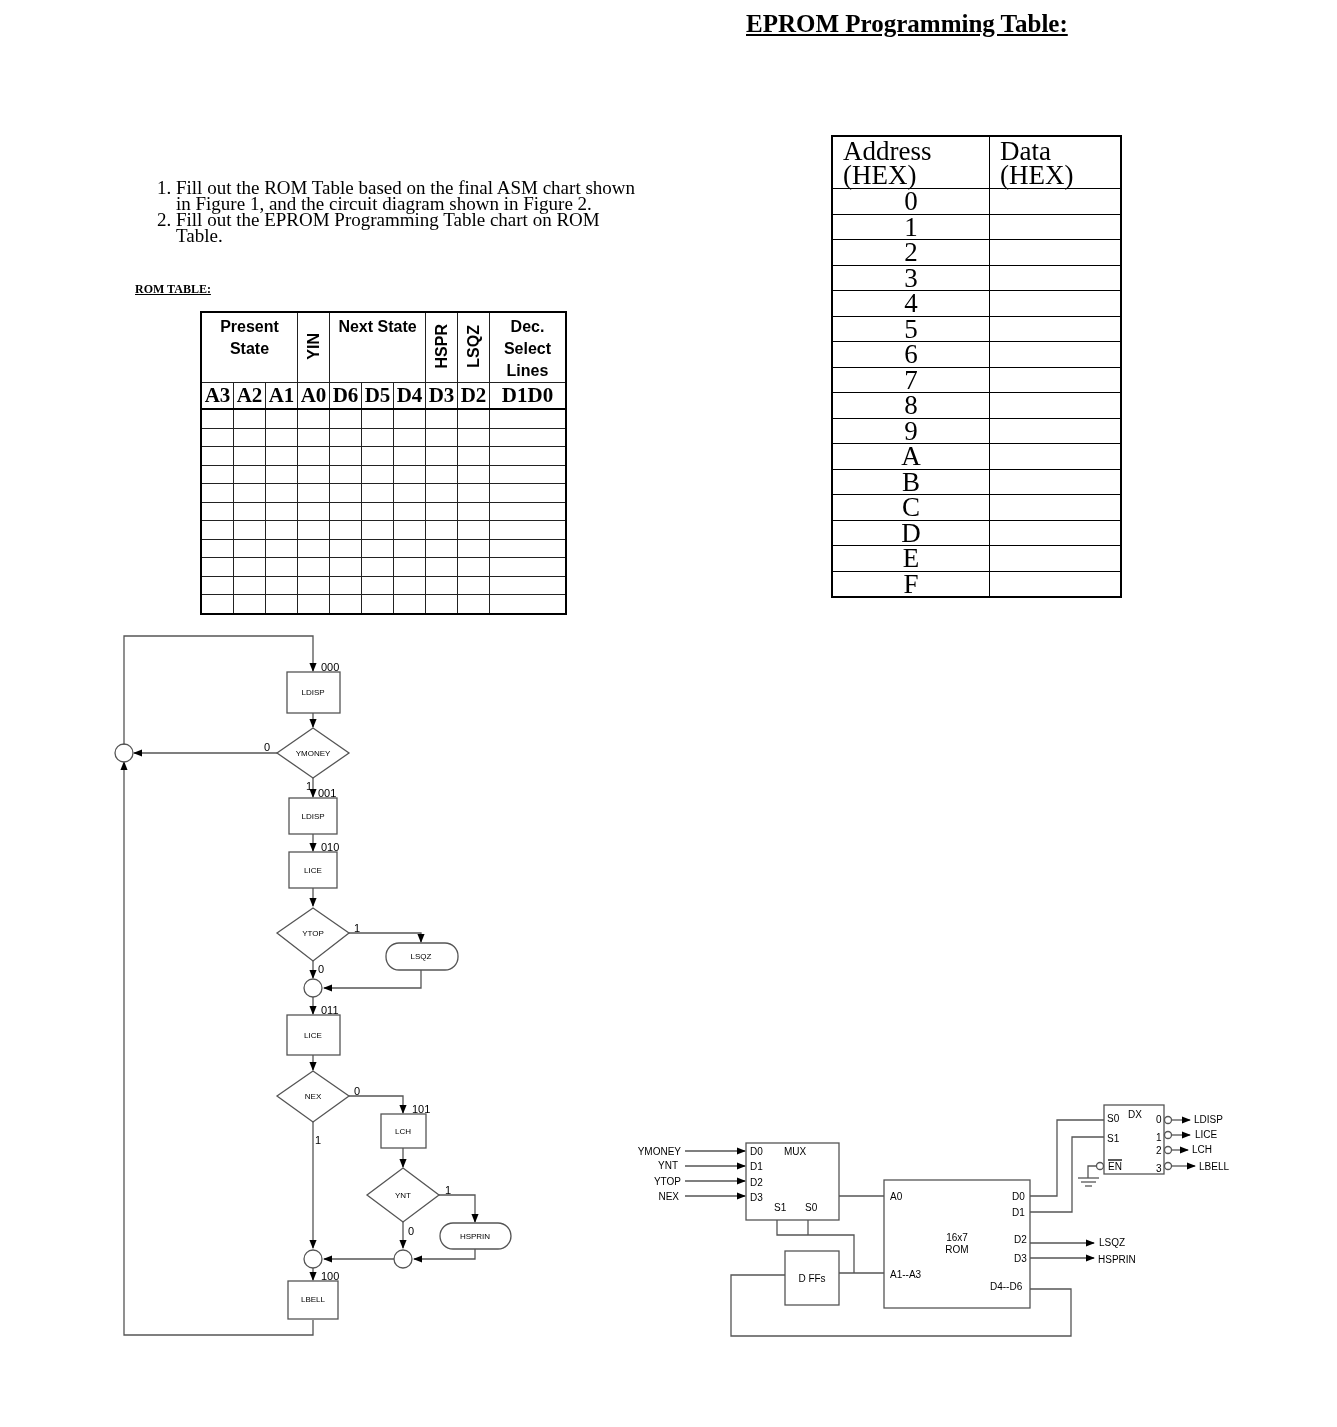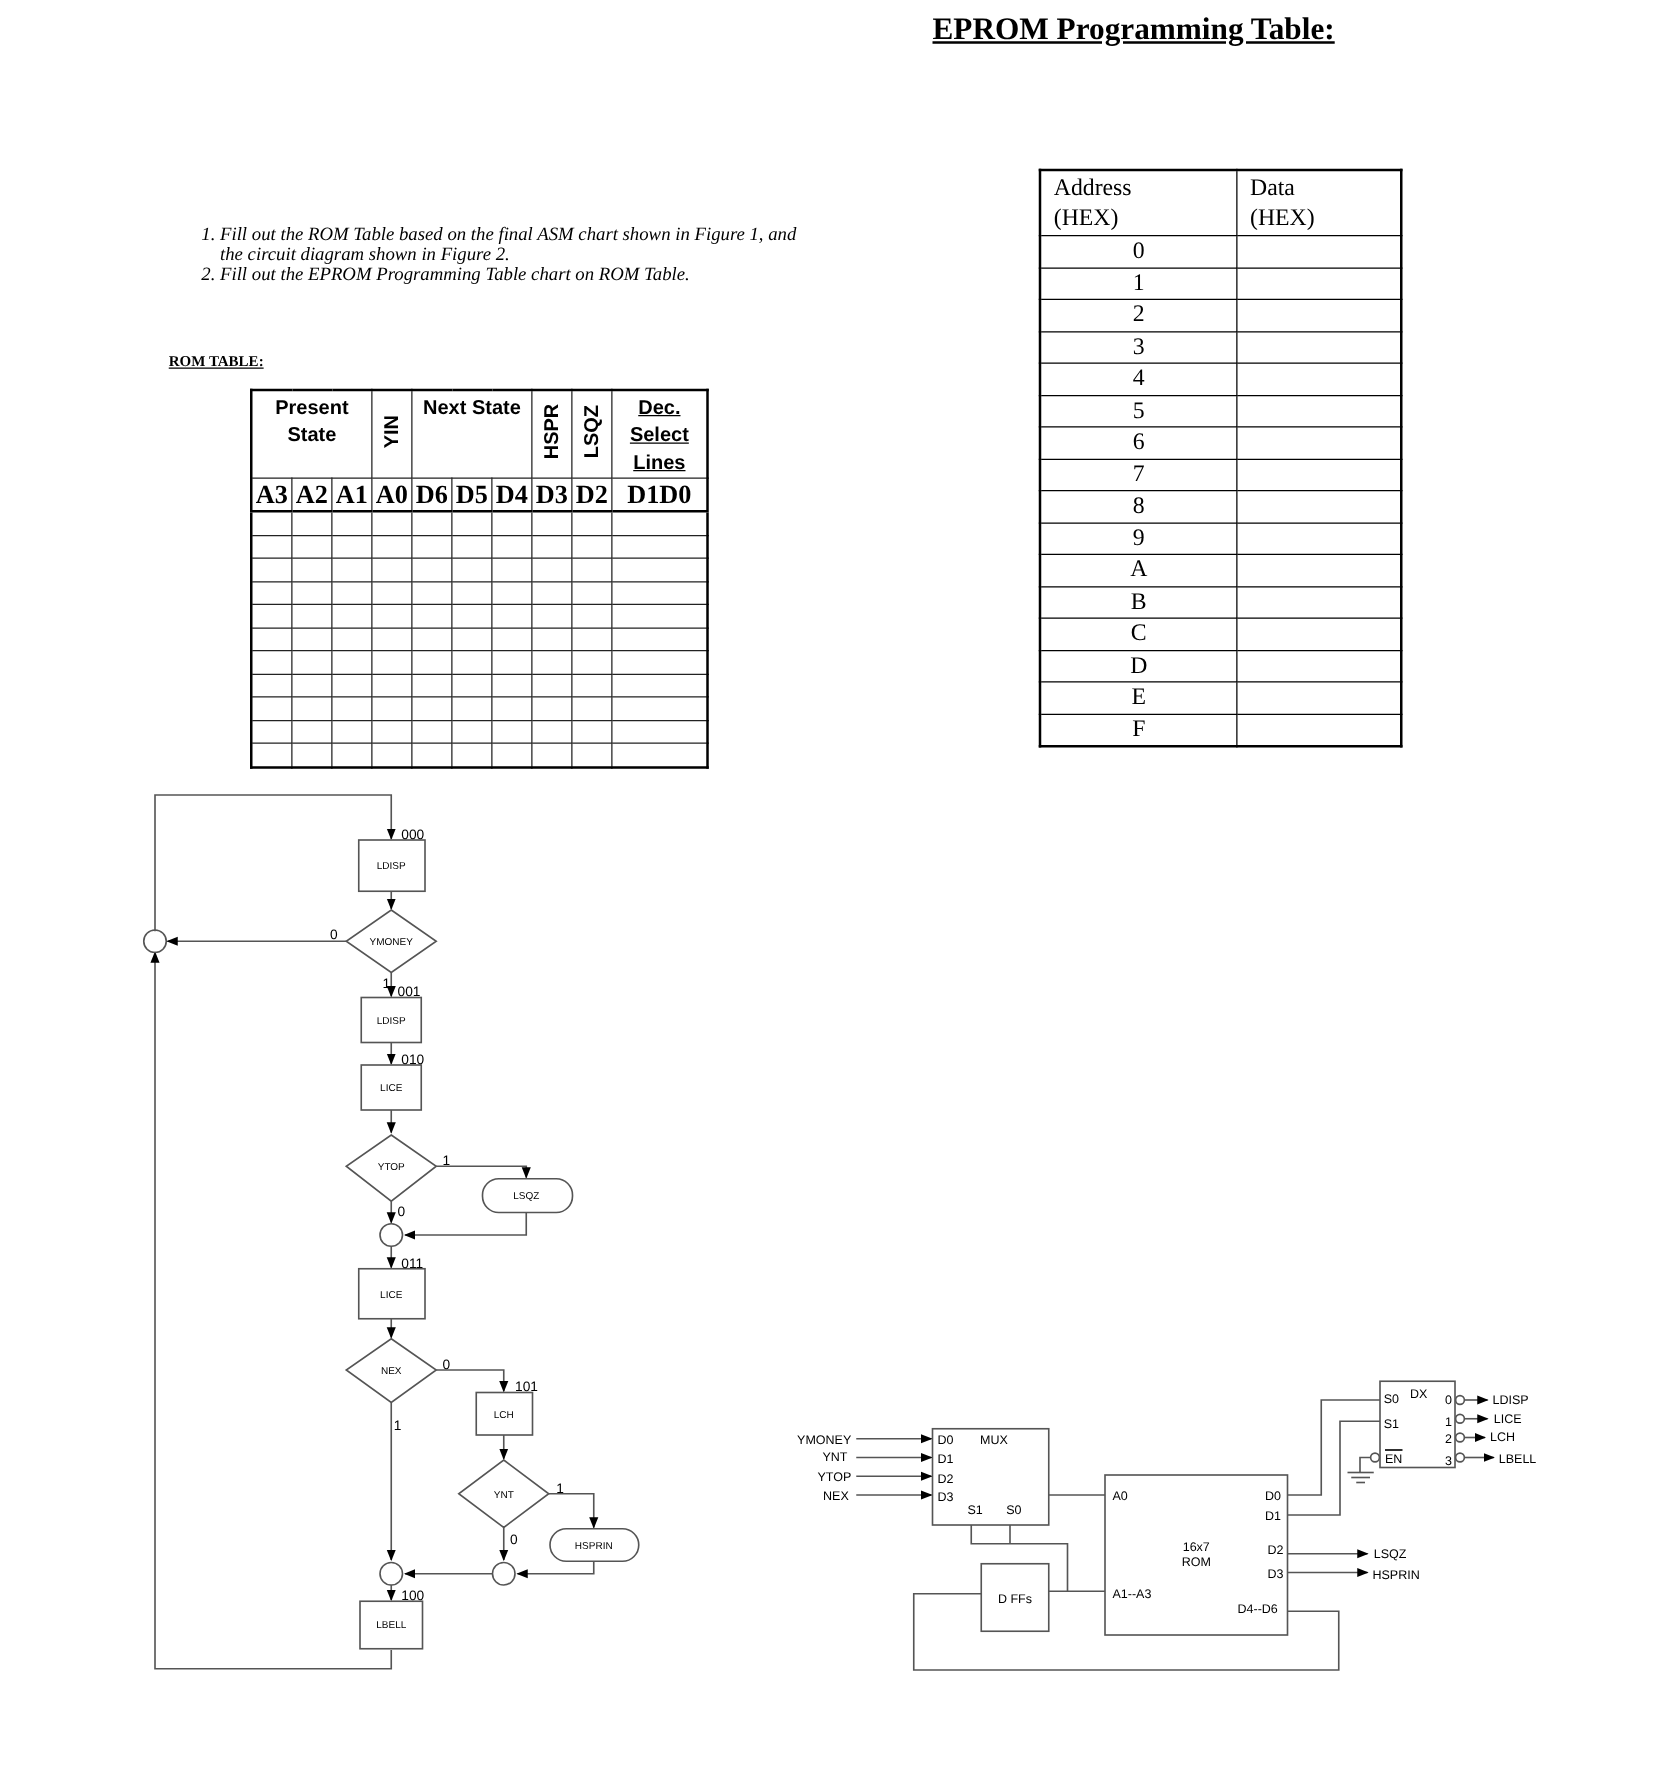--- a/index.html
+++ b/index.html
@@ -1,32 +1,32 @@
 <!DOCTYPE html>
 <html><head>
 <meta charset="utf-8">
 <style>
   html, body { margin:0; padding:0; background:#fff; }
   body { width:1337px; height:1427px; position:relative; overflow:hidden; font-family:"Liberation Serif", serif; color:#000; }
   .abs { position:absolute; }
   #eprom-title { left:698px; top:10px; font-size:25px; font-weight:bold; text-decoration:underline; white-space:nowrap;margin-left:48px; }
-  #instructions { left:150px; top:180px; width:500px; font-size:15px; line-height:16px;font-style:italic; }
+  #instructions { left:150px; top:180px; width:500px; font-size:19px; line-height:16px; }
   #instructions ol { margin:0; padding-left:26px; }
   #rom-title { left:135px; top:282px; font-size:12px; font-weight:bold; text-decoration:underline; }
 
   
   #rom-table { left:200px; top:311px; border-collapse:collapse; border:2px solid #000;padding-left:22px; }
   #rom-table td, #rom-table th { border:1.5px solid #222; padding:0; text-align:center; }
   #rom-table .hdr { font-family:"Liberation Sans", sans-serif; font-weight:bold; font-size:16px; line-height:22px; height:66px; vertical-align:top; padding-top:3px; }
   #rom-table .vert { writing-mode:vertical-rl; transform:rotate(180deg); display:inline-block; font-family:"Liberation Sans", sans-serif; font-weight:bold; font-size:16px; }
   #rom-table .sub th { font-family:"Liberation Serif", serif; font-weight:bold; font-size:21px; height:18px; border-bottom:2px solid #000; }
   #rom-table .row td { height:17.5px; }
 
   
-  #eprom-table { left:831px; top:135px; border-collapse:collapse; border:2px solid #000; font-size:19px; }
+  #eprom-table { left:831px; top:135px; border-collapse:collapse; border:2px solid #000; font-size:27px; }
   #eprom-table td { border:1.5px solid #000; padding:0; }
   #eprom-table .h td { height:49px; vertical-align:top; line-height:24px; padding:2px 0 0 10px; }
   #eprom-table .r td { height:24.5px; line-height:24px; }
   #eprom-table .addr { width:146px; text-align:center; }
   #eprom-table .data { width:120px;margin-top:16px; }
 
   svg text { font-family:"Liberation Sans", sans-serif; }
 </style>
 </head>
 <body>
@@ -43,21 +43,21 @@
 <div id="rom-title" class="abs">ROM TABLE:</div>
 
 <table id="rom-table" class="abs">
   <tbody>
       <tr>
     <th colspan="3" class="hdr" style="width:94px;"><span>Present State</span></th>
     <th class="hdr" style="width:31px; vertical-align:middle;"><span class="vert">YIN</span></th>
     <th colspan="3" class="hdr" style="width:94px;"><span>Next State</span></th>
     <th class="hdr" style="width:31px; vertical-align:middle;"><span class="vert">HSPR</span></th>
     <th class="hdr" style="width:31px; vertical-align:middle;"><span class="vert">LSQZ</span></th>
-    <th class="hdr" style="width:75px;text-decoration:underline;"><span>Dec. Select Lines</span></th>
+    <th class="hdr" style="width:75px;"><span>Dec. Select Lines</span></th>
   </tr>
   <tr class="sub">
     <th style="width:31px">A3</th>
     <th style="width:31px">A2</th>
     <th style="width:31px">A1</th>
     <th style="width:31px">A0</th>
     <th style="width:31px">D6</th>
     <th style="width:31px">D5</th>
     <th style="width:31px">D4</th>
     <th style="width:31px">D3</th>

